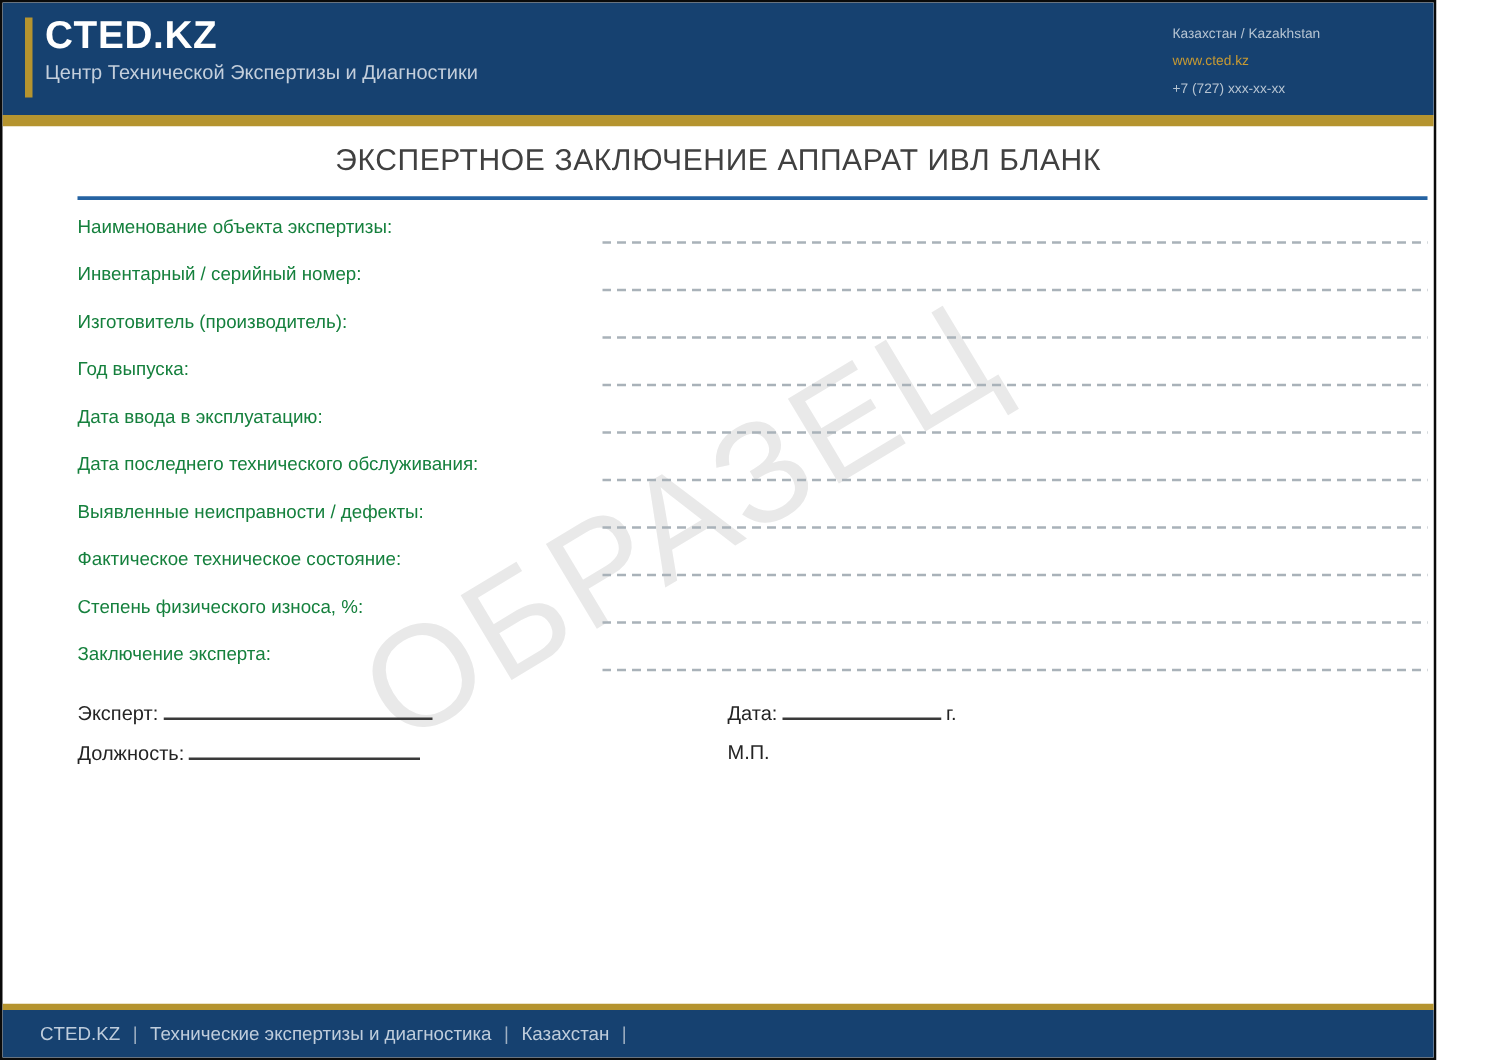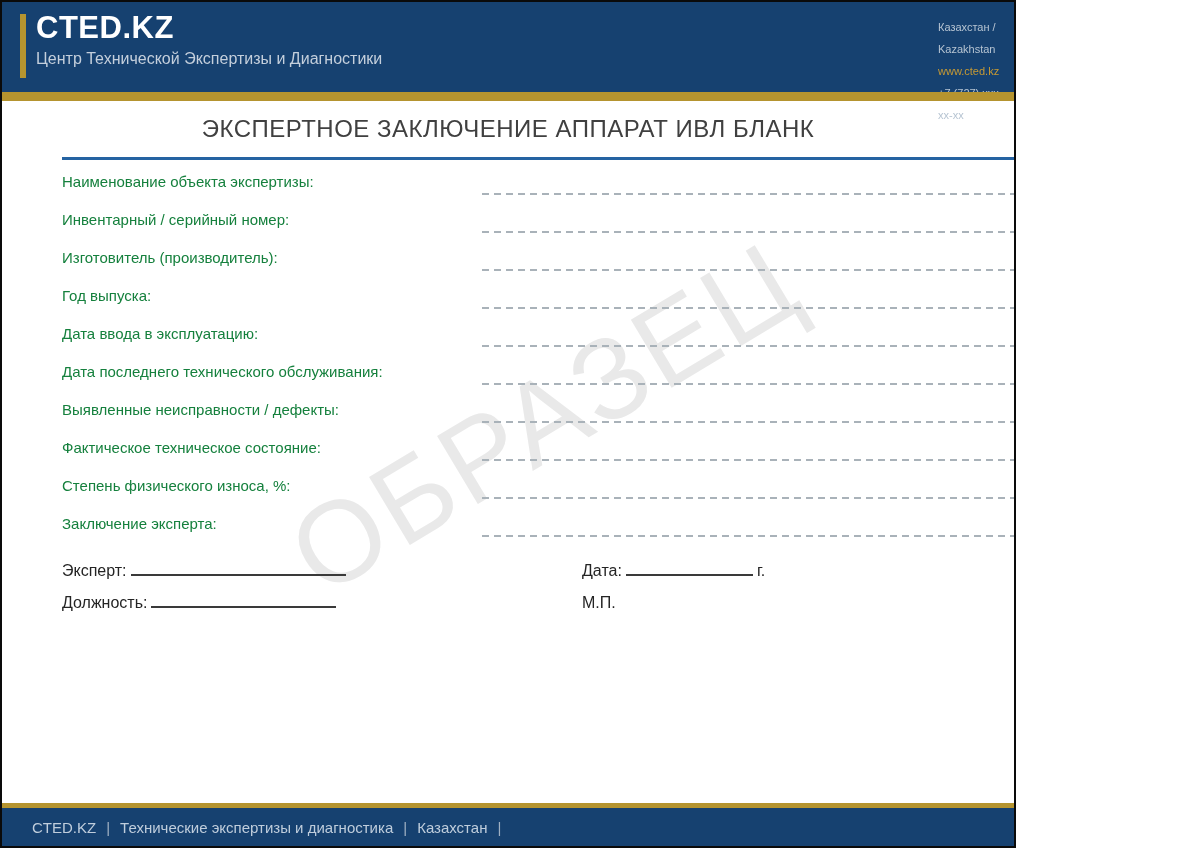--- a/index.html
+++ b/index.html
@@ -1,19 +1,19 @@
 <!DOCTYPE html>
 <html lang="ru"><head>
 <meta charset="utf-8">
 <style>
   * { margin:0; padding:0; box-sizing:border-box; }
   html,body { background:#ffffff; }
   body { width:1200px; height:848px; font-family:"Liberation Sans", sans-serif; }
   .page {
-    position:relative; width:1016px; height:848px;
+    position:relative; width:1149px; height:848px;
     background:#ffffff; border:2px solid #0a0a0a; overflow:hidden;
   }
 
   
   .header { position:absolute; top:0; left:0; right:0; height:90px; background:#164170; }
   .gold-accent { position:absolute; left:18px; top:12px; width:6px; height:64px; background:#b5942f; }
   .brand { position:absolute; left:34px; top:8px; color:#ffffff; font-size:31px; font-weight:700; letter-spacing:.5px; }
   .subtitle { position:absolute; left:34px; top:48px; color:#c4cfdc; font-size:16px; }
   .contact { position:absolute; left:936px; top:14px; font-size:11px; line-height:22px; color:#b6c4d2; }
   .contact .website { color:#c79a33; text-decoration:none; cursor:pointer; display:block; }

